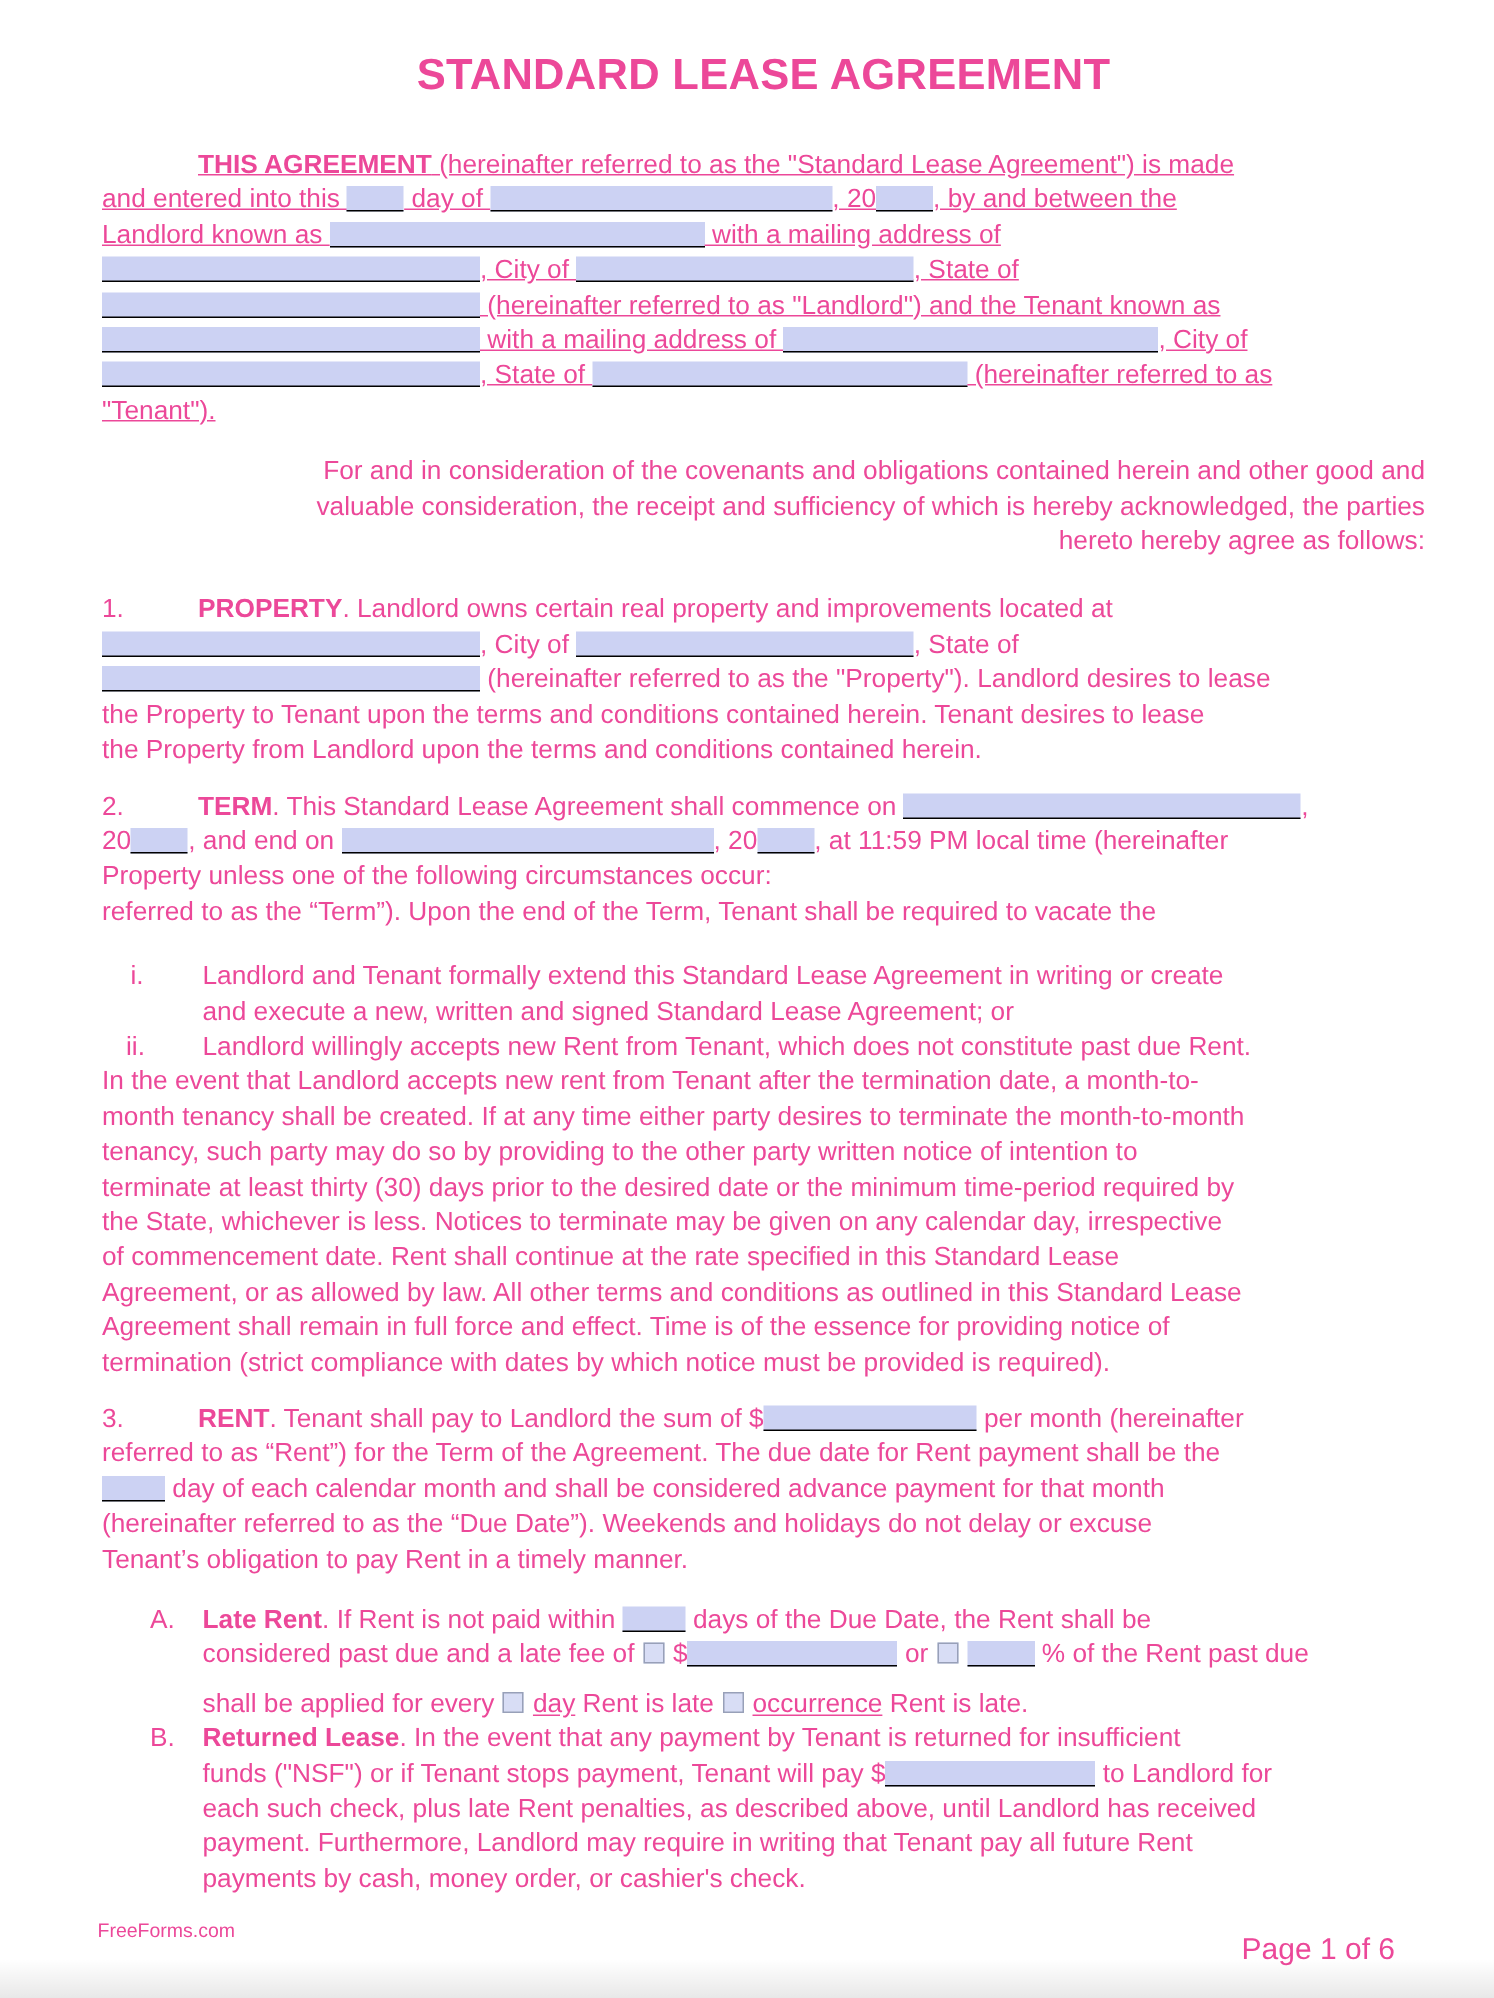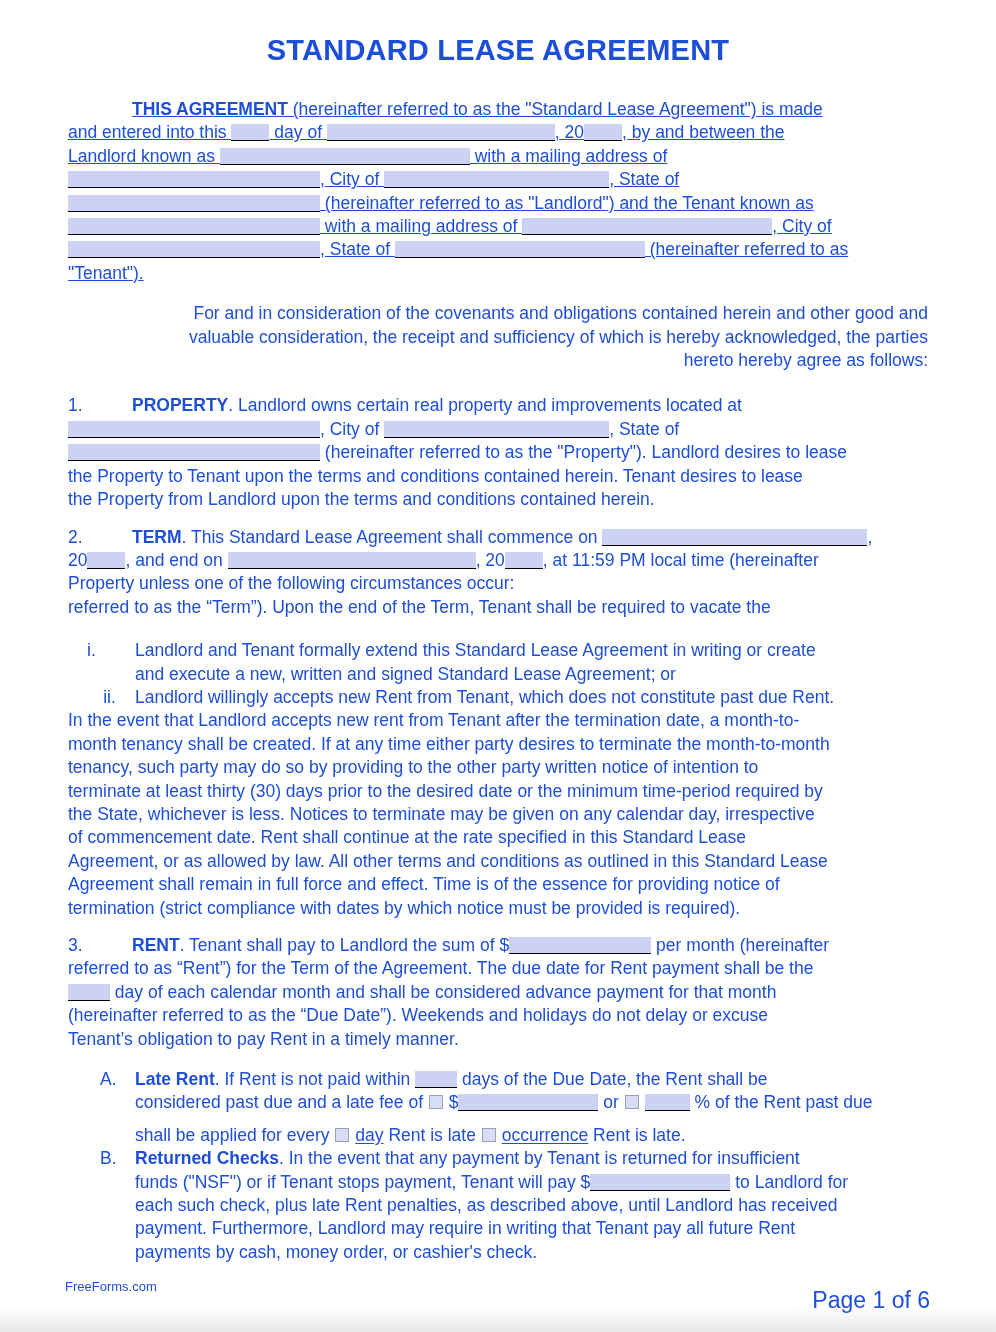--- a/index.html
+++ b/index.html
@@ -1,22 +1,22 @@
 <!DOCTYPE html>
 <html><head>
 <meta charset="utf-8">
 <style>
   html,body{margin:0;padding:0;background:#fff;}
   .page{
     position:relative;
     width:996px;height:1332px;
     box-sizing:border-box;
-    padding:36px 68px 0 68px;
+    padding:36px 46px 0 68px;
     background:#ffffff;
-    color:#1d4ed8;
+    color:#ec4899;
     font-family:"Liberation Sans", sans-serif;
     font-size:17.5px;
     line-height:23.4px;
     overflow:hidden;
   }
   h1.title{
     margin:0 0 33px 0;
     font-size:29px;
     line-height:1;
     font-weight:bold;
@@ -43,21 +43,21 @@
     vertical-align:-1px;
     background:var(--cb-fill,#d8ddf5);
     border:1px solid var(--cb-border,#98a0b8);
     box-sizing:content-box;
     margin:0 1px;
   }
   .item{display:flex;}
   .item > .marker{flex:0 0 67px; box-sizing:border-box;}
   .item > .content{flex:1 1 auto; min-width:0;}
   .footer-left{position:absolute; left:65px; bottom:37px; font-size:13px; line-height:17px;}
-  .footer-right{position:absolute; right:66px; bottom:23px; font-size:23px; line-height:17px;}
+  .footer-right{position:absolute; right:66px; bottom:23px; font-size:20px; line-height:17px;}
   .bottom-shade{
     position:absolute; left:0; right:0; bottom:0; height:26px;
     background:linear-gradient(180deg, rgba(0,0,0,0) 0%, rgba(0,0,0,0.09) 100%);
     pointer-events:none;
   }
 </style>
 </head>
 <body>
 
 <div class="page" style="--field-fill: #ccd2f3; --field-underline: #000000; --cb-fill: #d8ddf5; --cb-border: #98a0b8;">
@@ -92,21 +92,21 @@
         <div class="line"><span>referred to as the “Term”). Upon the end of the Term, Tenant shall be required to vacate the</span></div>
       </div>
       <div class="para item" style="margin-top: 20px;">
         <span class="marker" style="padding-left: 19px;">i.</span>
         <div class="content">
           <div class="line"><span>Landlord and Tenant formally extend this Standard Lease Agreement in writing or create</span></div>
           <div class="line"><span>and execute a new, written and signed Standard Lease Agreement; or</span></div>
         </div>
       </div>
       <div class="para item" style="margin-top: 0px;">
-        <span class="marker" style="padding-left: 16px; text-align: center;">ii.</span>
+        <span class="marker" style="padding-left: 16px;">ii.</span>
         <div class="content">
           <div class="line"><span>Landlord willingly accepts new Rent from Tenant, which does not constitute past due Rent.</span></div>
         </div>
       </div>
       <div class="para" style="">
         <div class="line"><span>In the event that Landlord accepts new rent from Tenant after the termination date, a month-to-</span></div>
         <div class="line"><span>month tenancy shall be created. If at any time either party desires to terminate the month-to-month</span></div>
         <div class="line"><span>tenancy, such party may do so by providing to the other party written notice of intention to</span></div>
         <div class="line"><span>terminate at least thirty (30) days prior to the desired date or the minimum time-period required by</span></div>
         <div class="line"><span>the State, whichever is less. Notices to terminate may be given on any calendar day, irrespective</span></div>
@@ -126,21 +126,21 @@
         <span class="marker" style="padding-left: 32px;">A.</span>
         <div class="content">
           <div class="line"><span class="b">Late Rent</span><span>. If Rent is not paid within </span><span class="field" style="width: 42px;"></span><span> days of the Due Date, the Rent shall be</span></div>
           <div class="line"><span>considered past due and a late fee of </span><span class="cb"></span><span> $</span><span class="field" style="width: 140px;"></span><span> or </span><span class="cb"></span><span> </span><span class="field" style="width: 45px;"></span><span> % of the Rent past due</span></div>
           <div class="line" style="margin-top: 9px;"><span>shall be applied for every </span><span class="cb"></span><span> </span><span class="ul">day</span><span> Rent is late </span><span class="cb"></span><span> </span><span class="ul">occurrence</span><span> Rent is late.</span></div>
         </div>
       </div>
       <div class="para item" style="margin-top: 0px;">
         <span class="marker" style="padding-left: 32px;">B.</span>
         <div class="content">
-          <div class="line"><span class="b">Returned Checks</span><span>. In the event that any payment by Tenant is returned for insufficient</span></div>
+          <div class="line"><span class="b">Returned Lease</span><span>. In the event that any payment by Tenant is returned for insufficient</span></div>
           <div class="line"><span>funds ("NSF") or if Tenant stops payment, Tenant will pay $</span><span class="field" style="width: 140px;"></span><span> to Landlord for</span></div>
           <div class="line"><span>each such check, plus late Rent penalties, as described above, until Landlord has received</span></div>
           <div class="line"><span>payment. Furthermore, Landlord may require in writing that Tenant pay all future Rent</span></div>
           <div class="line"><span>payments by cash, money order, or cashier's check.</span></div>
         </div>
       </div>
     </div>
   <div class="footer-left">FreeForms.com</div>
   <div class="footer-right">Page 1 of 6</div>
   <div class="bottom-shade"></div>

